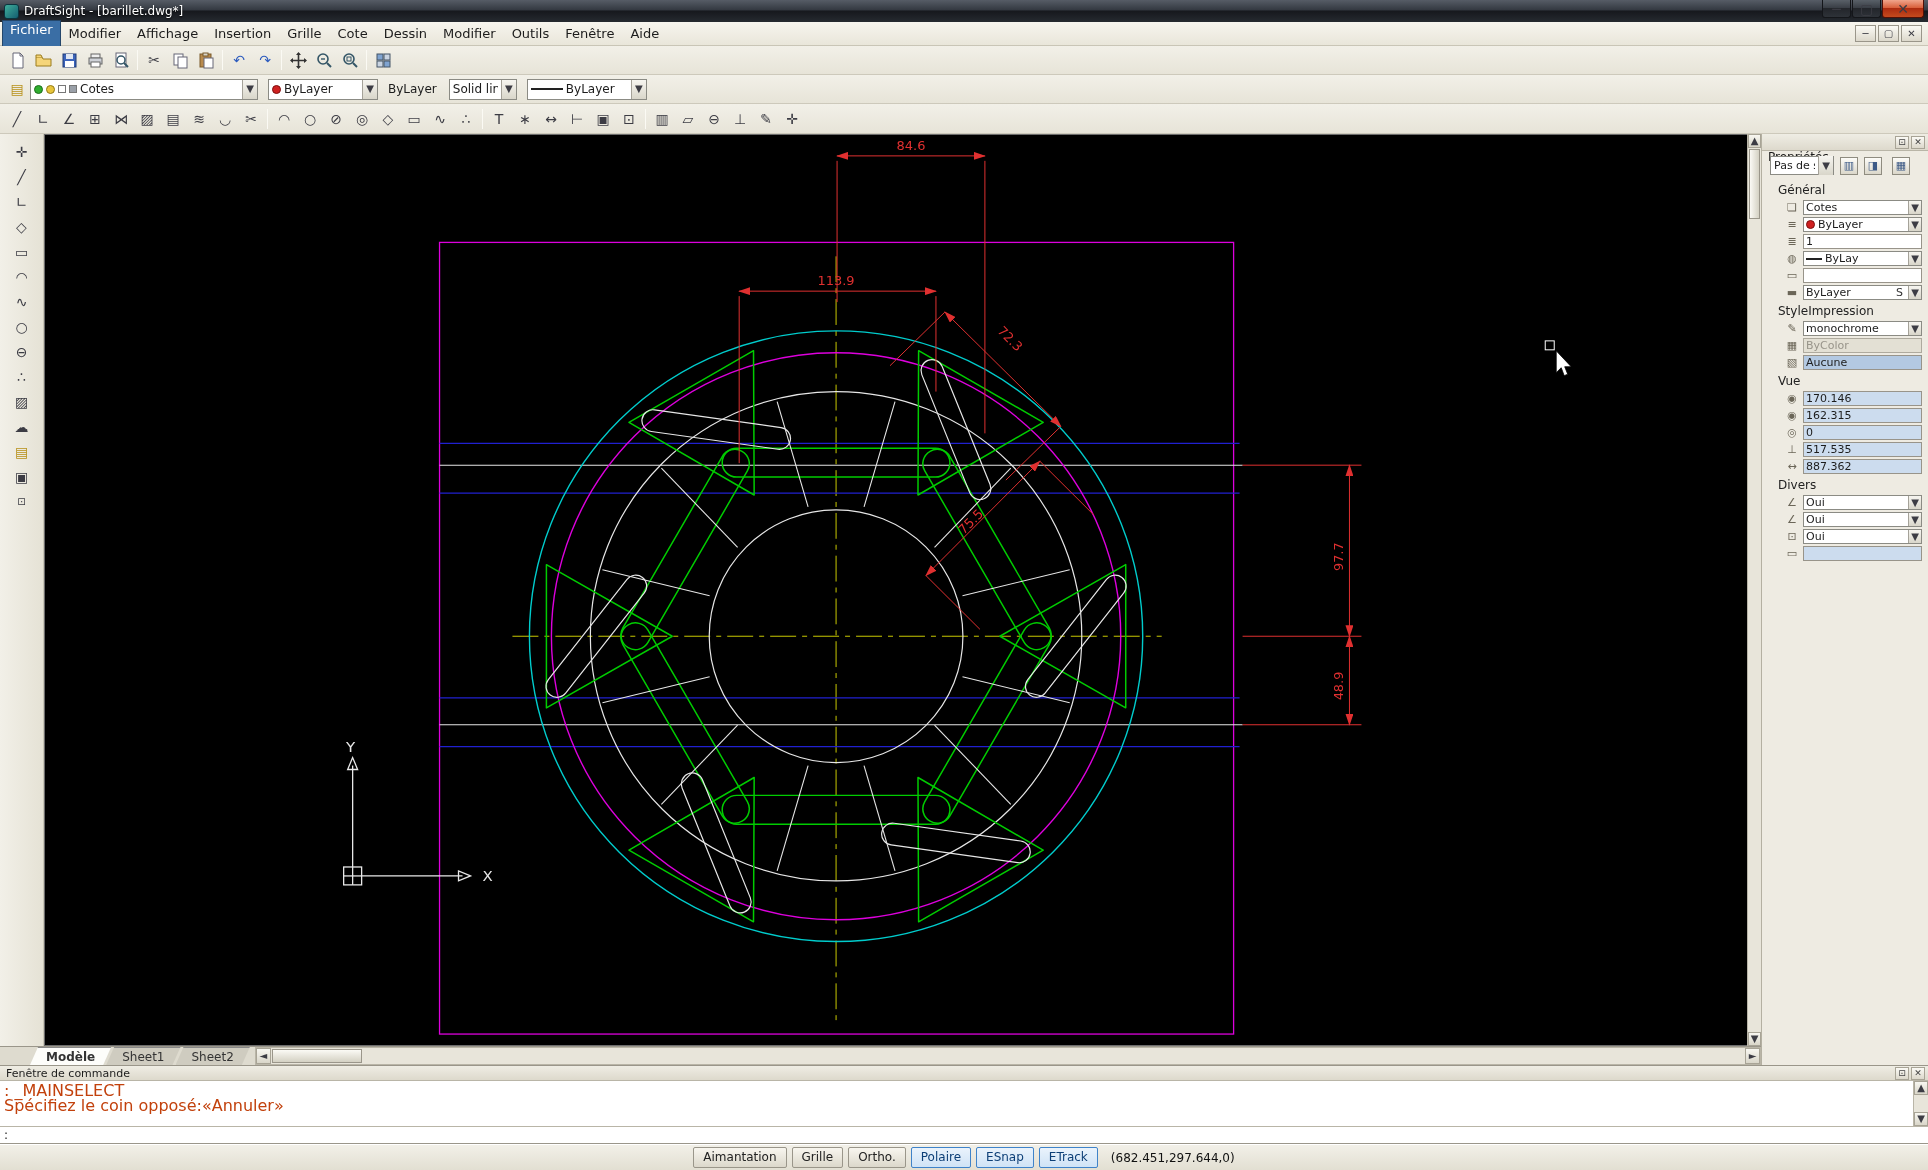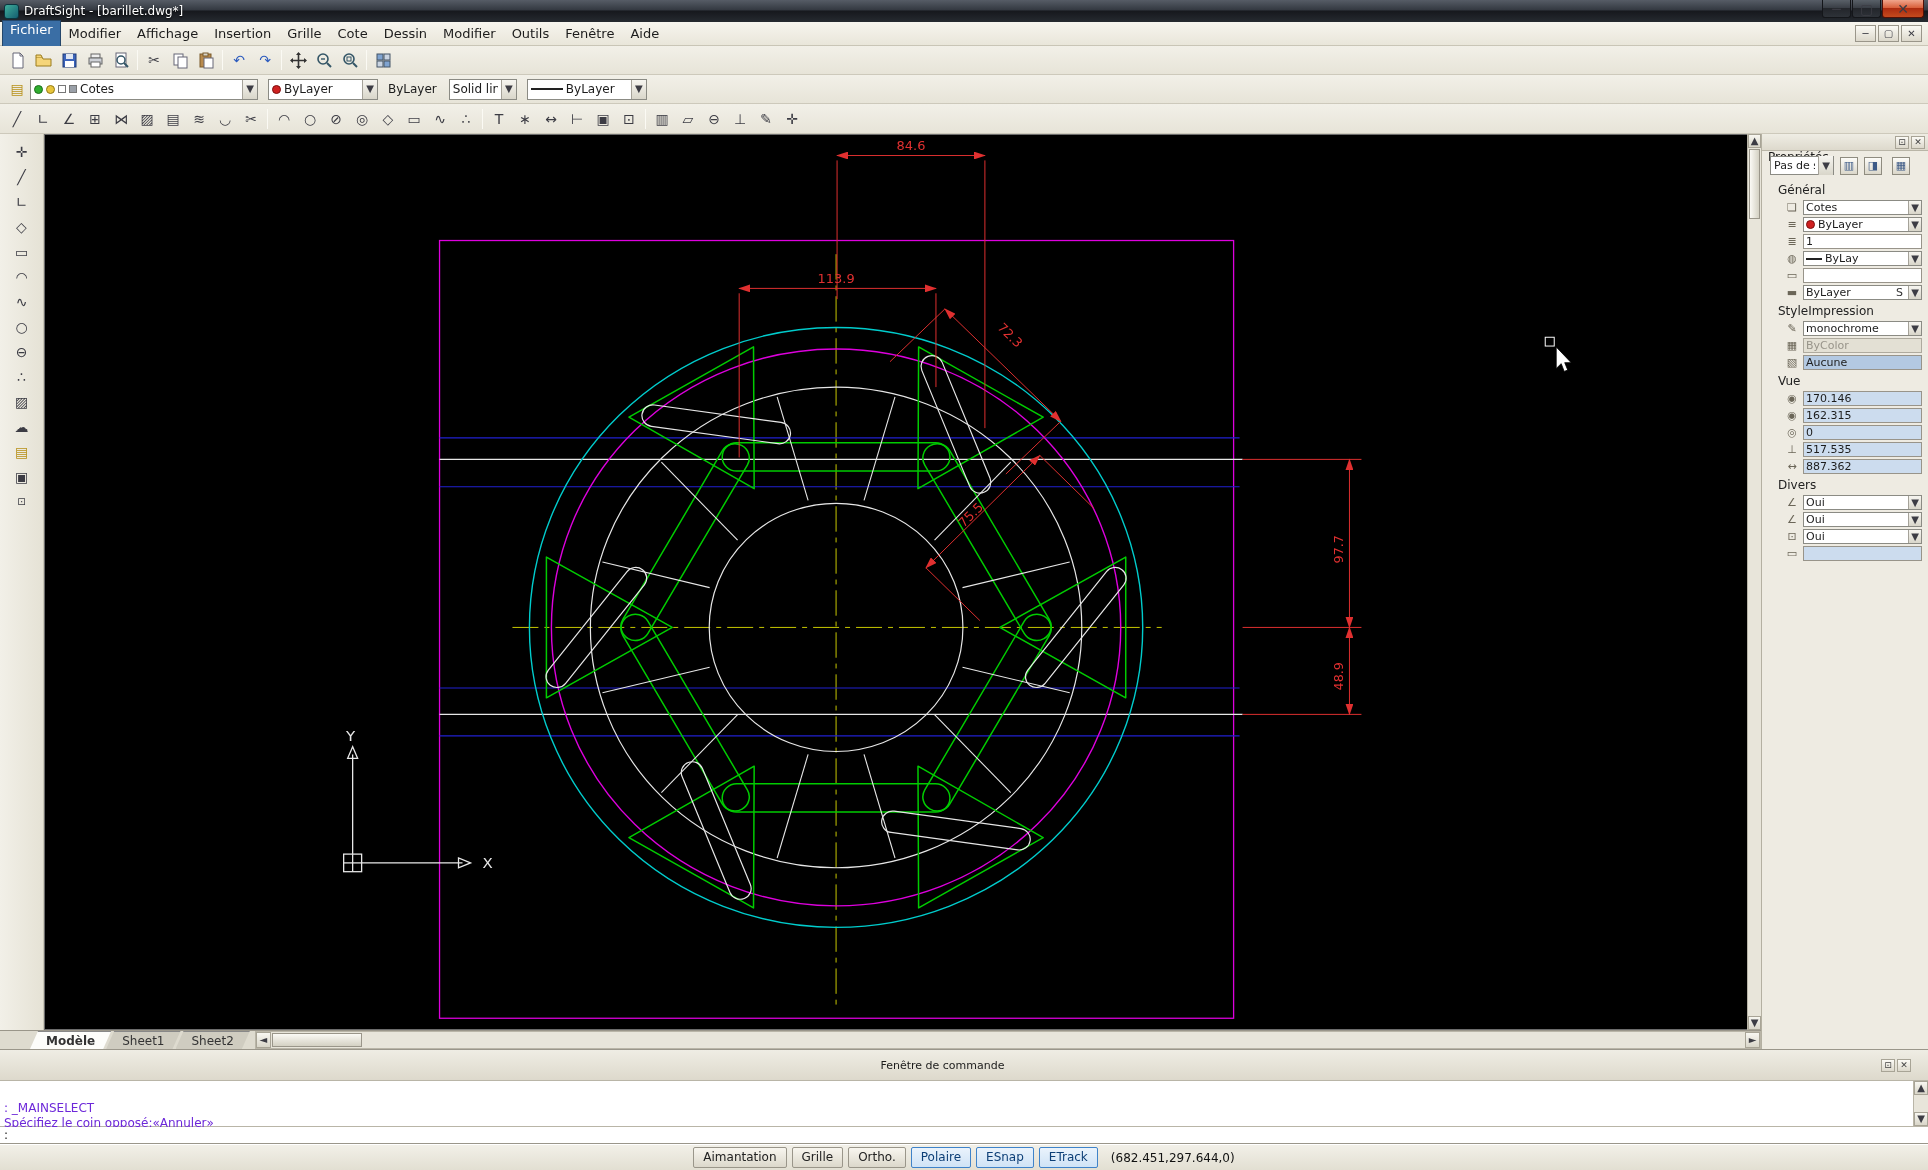--- a/index.html
+++ b/index.html
@@ -81,24 +81,24 @@
   .picon { width:16px; text-align:center; font-size:11px; color:#6b6658; flex:none; }
   .pfield { flex:1; height:15px; font-size:11px; padding-left:2px; }
   .pfield .arrow { height:13px; width:13px; }
   .pfield.plain { border:1px solid #98948a; background:#fff; display:flex; align-items:center; }
   .pfield.blue { border:1px solid #98948a; background:#ccdcee; display:flex; align-items:center; }
   .pfield.hl { border:1px solid #98948a; background:#b3c9e2; display:flex; align-items:center; }
   .pfield.disabled { border:1px solid #aeaa9e; background:#e3e0d4; color:#98948a; display:flex; align-items:center; }
   .lw-extra { margin-left:auto; padding-right:2px; color:#333; }
 
   
-  .cmd-title { height:32px; background:linear-gradient(#efede4,#ddd9cc); border-top:1px solid #9a968a; border-bottom:1px solid #b9b5a7; display:flex; align-items:center; padding:0 17px 0 6px; font-size:11px;text-align:center; }
+  .cmd-title { height:16px; background:linear-gradient(#efede4,#ddd9cc); border-top:1px solid #9a968a; border-bottom:1px solid #b9b5a7; display:flex; align-items:center; padding:0 3px 0 6px; font-size:11px; }
   .cmd-title .ctl { flex:1; }
   .cmd-body { height:46px; background:#fff; border-bottom:1px solid #b9b5a7; display:flex; }
-  .cmd-lines { flex:1; padding:20px 4px; font-size:12px; line-height:15px; color:#6d28d9; }
+  .cmd-lines { flex:1; padding:2px 4px; font-size:16px; line-height:15px; color:#c2410c; }
   .cmd-scroll { width:15px; background:#e8e5da; border-left:1px solid #b9b5a7; display:flex; flex-direction:column; }
   .cmd-prompt { height:17px; background:#fff; border-bottom:1px solid #9a968a; font-size:12px; padding:1px 4px; }
 
   
   .statusbar { height:26px; background:linear-gradient(#f2f0e8,#e2dfd2); display:flex; align-items:center; justify-content:center; gap:5px; border-top:1px solid #fff; }
   .stbtn { padding:2px 9px 3px; font-size:12px; color:#222; border:1px solid #9a968a; border-radius:2px; background:linear-gradient(#f8f6ef,#dcd8cb); }
   .stbtn.on { border:1px solid #3f83c9; background:linear-gradient(#eaf3fc,#cfe3f6); color:#0d3f77; }
   .coords { font-size:12px; margin-left:8px; color:#111; }
 </style>
 </head>

